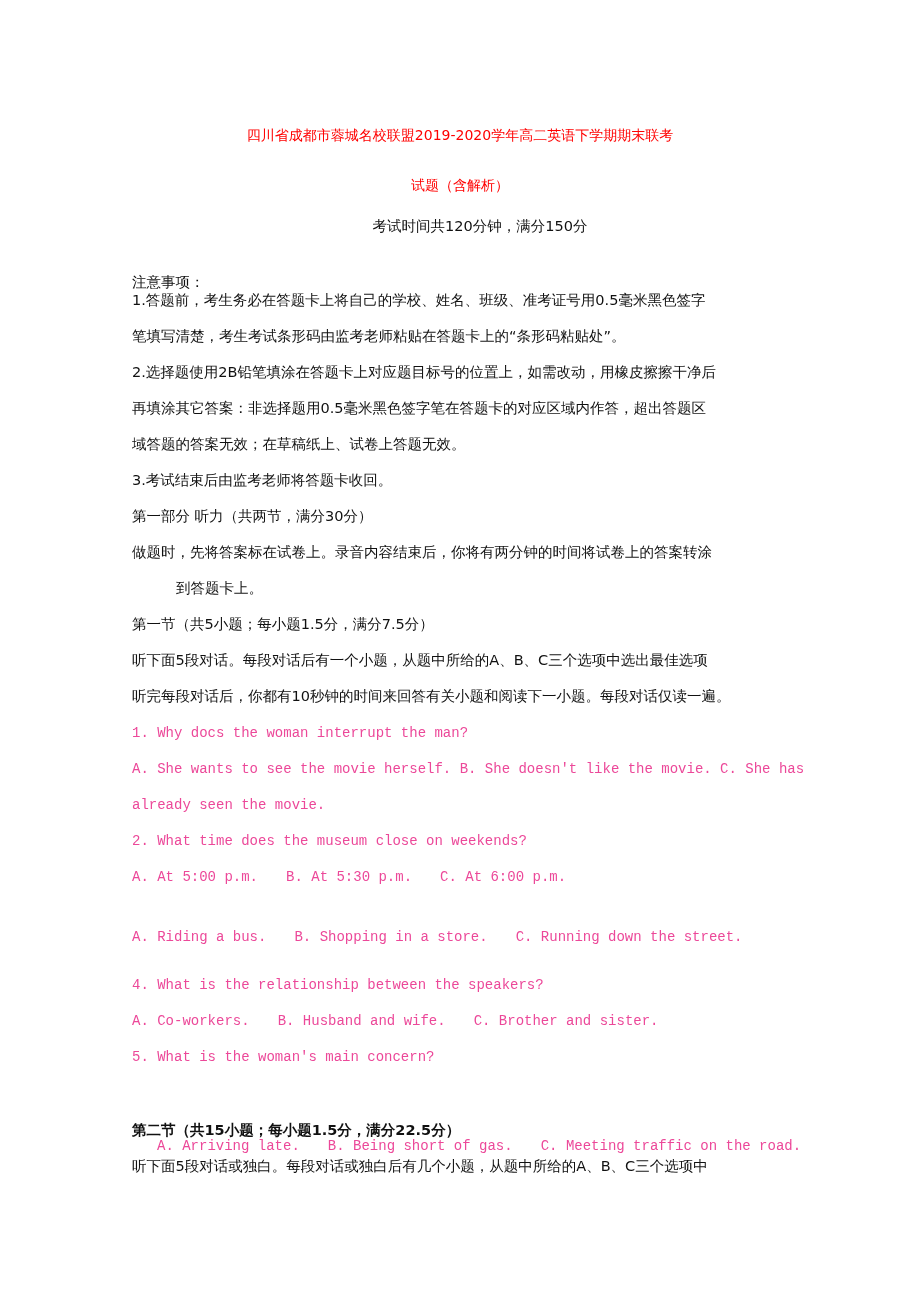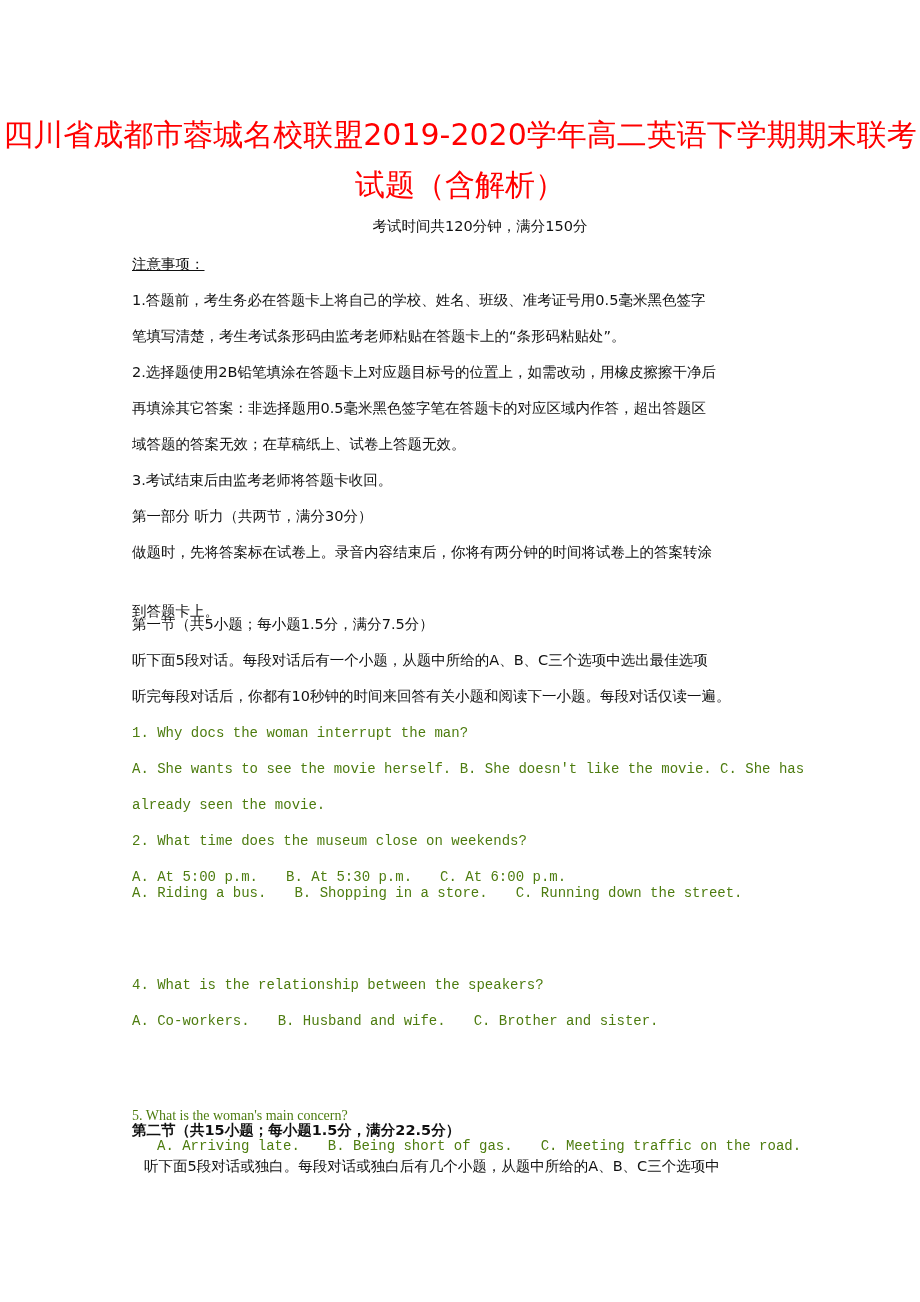--- a/index.html
+++ b/index.html
@@ -10,84 +10,84 @@
       overflow: hidden;
       font-family: "DejaVu Serif", "Liberation Serif", serif;
       color: #111111;
     }
     .page { position: absolute; left: 0; top: 0; width: 920px; height: 1302px; }
     .title {
       position: absolute;
       left: 0; width: 920px;
       text-align: center;
       color: #ff0000;
-      font-size: 30px;
+      font-size: 14px;
       line-height: 30px;
       letter-spacing: 0px;
       white-space: nowrap;
     }
     .title-1 { top: 120px; }
     .title-2 { top: 170px; }
     .line {
       position: absolute;
       left: 132px;
       font-size: 14.5px;
       line-height: 20px;
       white-space: nowrap;
     }
     .cjk { font-family: "DejaVu Sans", "Liberation Sans", sans-serif; }
-    .mono { font-family: "Liberation Mono", "DejaVu Sans Mono", monospace; font-size: 14px; color: #4d7c0f; }
+    .mono { font-family: "Liberation Mono", "DejaVu Sans Mono", monospace; font-size: 14px; color: #ec4899; }
     .center { left: 0; width: 920px; text-align: center; padding-left: 20px; }
     .gap { display: inline-block; width: 28px; }
   </style>
 </head>
 <body>
 
 <div class="page">
 
   <div class="title title-1 cjk">四川省成都市蓉城名校联盟2019-2020学年高二英语下学期期末联考</div>
   <div class="title title-2 cjk">试题（含解析）</div>
 
   <div class="line center cjk" style="top:216px;">考试时间共120分钟，满分150分</div>
 
-  <div class="line cjk" style="top:254px;text-decoration:underline;">注意事项：</div>
+  <div class="line cjk" style="top:272px;">注意事项：</div>
   <div class="line cjk" style="top:290px;">1.答题前，考生务必在答题卡上将自己的学校、姓名、班级、准考证号用0.5毫米黑色签字</div>
   <div class="line cjk" style="top:326px;">笔填写清楚，考生考试条形码由监考老师粘贴在答题卡上的“条形码粘贴处”。</div>
   <div class="line cjk" style="top:362px;">2.选择题使用2B铅笔填涂在答题卡上对应题目标号的位置上，如需改动，用橡皮擦擦干净后</div>
   <div class="line cjk" style="top:398px;">再填涂其它答案：非选择题用0.5毫米黑色签字笔在答题卡的对应区域内作答，超出答题区</div>
   <div class="line cjk" style="top:434px;">域答题的答案无效；在草稿纸上、试卷上答题无效。</div>
   <div class="line cjk" style="top:470px;">3.考试结束后由监考老师将答题卡收回。</div>
 
   <div class="line cjk" style="top:506px;">第一部分  听力（共两节，满分30分）</div>
   <div class="line cjk" style="top:542px;">做题时，先将答案标在试卷上。录音内容结束后，你将有两分钟的时间将试卷上的答案转涂</div>
-  <div class="line cjk" style="top:601px;">到答题卡上。</div>
+  <div class="line cjk" style="top:578px;margin-left:44px;">到答题卡上。</div>
 
   <div class="line cjk" style="top:614px;">第一节（共5小题；每小题1.5分，满分7.5分）</div>
   <div class="line cjk" style="top:650px;">听下面5段对话。每段对话后有一个小题，从题中所给的A、B、C三个选项中选出最佳选项</div>
   <div class="line cjk" style="top:686px;">听完每段对话后，你都有10秒钟的时间来回答有关小题和阅读下一小题。每段对话仅读一遍。</div>
 
   <div class="line mono" style="top:723px;">1. Why docs the woman interrupt the man?</div>
   <div class="line mono" style="top:759px;">A. She wants to see the movie herself. B. She doesn't like the movie.   C. She has</div>
   <div class="line mono" style="top:795px;">already seen the movie.</div>
 
   <div class="line mono" style="top:831px;">2. What time does the museum close on weekends?</div>
   <div class="line mono" style="top:867px;">
     <span>A. At 5:00 p.m.</span><span class="gap"></span><span>B. At 5:30 p.m.</span><span class="gap"></span><span>C. At 6:00 p.m.</span>
   </div>
 
-  <div class="line mono" style="top:883px;">
+  <div class="line mono" style="top:927px;">
     <span>A. Riding a bus.</span><span class="gap"></span><span>B. Shopping in a store.</span><span class="gap"></span><span>C. Running down the street.</span>
   </div>
 
   <div class="line mono" style="top:975px;">4. What is the relationship between the speakers?</div>
   <div class="line mono" style="top:1011px;">
     <span>A. Co-workers.</span><span class="gap"></span><span>B. Husband and wife.</span><span class="gap"></span><span>C. Brother and sister.</span>
   </div>
 
-  <div class="line mono" style="top:1106px;font-family:Liberation Serif, serif;">5. What is the woman's main concern?</div>
+  <div class="line mono" style="top:1047px;">5. What is the woman's main concern?</div>
   <div class="line mono" style="top:1136px;margin-left:25px;">
     <span>A. Arriving late.</span><span class="gap"></span><span>B. Being short of gas.</span><span class="gap"></span><span>C. Meeting traffic on the road.</span>
   </div>
 
   <div class="line cjk" style="top:1120px;font-weight:bold;">第二节（共15小题；每小题1.5分，满分22.5分）</div>
-  <div class="line cjk" style="top:1156px;margin-left:12px;">听下面5段对话或独白。每段对话或独白后有几个小题，从题中所给的A、B、C三个选项中</div>
+  <div class="line cjk" style="top:1156px;">听下面5段对话或独白。每段对话或独白后有几个小题，从题中所给的A、B、C三个选项中</div>
 
 </div>
 
 </body></html>

